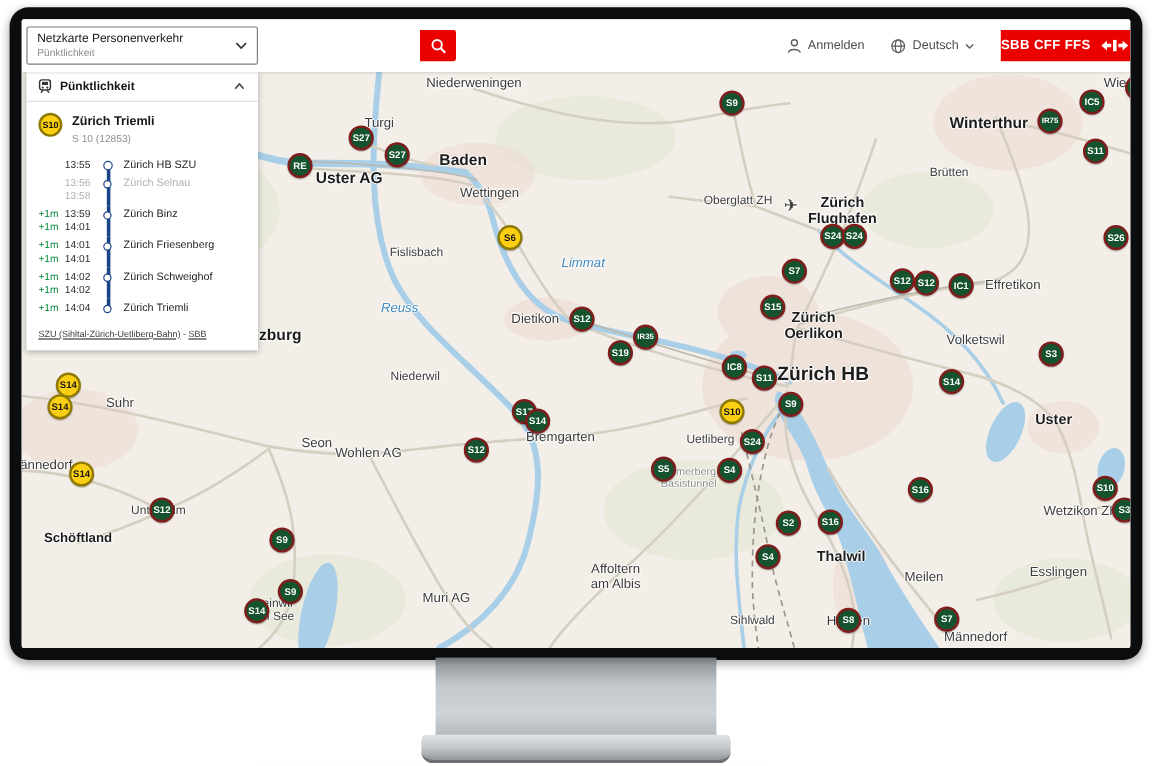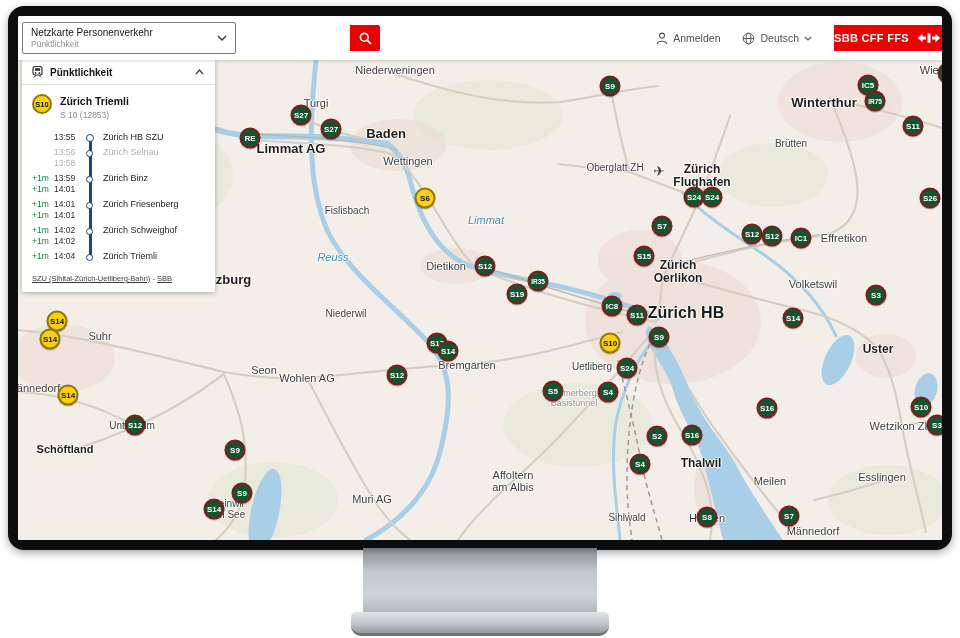--- a/index.html
+++ b/index.html
@@ -13,21 +13,21 @@
   .screen{position:relative;width:100%;height:100%;background:#fff;overflow:hidden;border-radius:2px}
   .stand-neck{position:absolute;left:363px;top:548px;width:234px;height:66px;
     background:linear-gradient(180deg,#6f7375 0%,#989da1 10%,#c3c8cc 35%,#ced3d7 70%,#b2b7bb 100%)}
   .stand-base{position:absolute;left:351px;top:612px;width:258px;height:24px;
     background:linear-gradient(180deg,#e2e5e8 0%,#c2c6ca 55%,#94999d 100%);
     border-radius:5px 5px 10px 10px;border-bottom:3px solid #6e7276;box-sizing:border-box}
 
   
   .app-header{position:absolute;top:0;left:0;right:0;height:44px;background:#fff;z-index:20;
     box-shadow:0 1px 3px rgba(0,0,0,.18)}
-  .layer-dropdown{position:absolute;left:4px;top:6px;width:214px;height:32px;border:1px solid #7d7d7d;
+  .layer-dropdown{position:absolute;left:4px;top:6px;width:193px;height:32px;border:1px solid #7d7d7d;
     border-radius:2px;background:#fff;display:flex;align-items:center;padding:0 8px;box-sizing:border-box;cursor:pointer}
   .dd-title{font-size:10px;color:#151515;line-height:11px}
   .dd-sub{font-size:8.5px;color:#8d8d8d;line-height:10px;margin-top:1px}
   .chev{margin-left:auto;flex:none}
   .search-bar{position:absolute;left:332px;top:9px;display:flex}
   .search-bar input{width:185px;height:26px;border:1px solid #b4b4b4;border-right:none;border-radius:2px 0 0 2px;
     padding:0 8px;font-size:10.5px;color:#333;font-family:inherit;box-sizing:border-box;outline:none}
   .search-bar input::placeholder{color:#9b9b9b}
   .search-bar button{width:30px;height:26px;background:#eb0000;border:none;border-radius:0 2px 2px 0;
     display:flex;align-items:center;justify-content:center;cursor:pointer}
@@ -199,21 +199,21 @@
           </g>
           <g stroke="#9b968c" stroke-width="1.4" fill="none" stroke-dasharray="5 4">
             <path d="M600,300 C610,342 618,374 624,406 C630,432 638,458 644,480"></path>
             <path d="M632,284 C616,318 608,372 609,430 C610,450 612,466 614,480"></path>
           </g>
         </svg>
 
       <div class="map-label" style="left: 377px; top: 10px; font-size: 11px;">Niederweningen</div>
           <div class="map-label" style="left: 298px; top: 43px; font-size: 11px;">Turgi</div>
           <div class="map-label bold" style="left: 368px; top: 74px; font-size: 13px;">Baden</div>
-          <div class="map-label bold" style="left: 273px; top: 89px; font-size: 13px;">Limmat AG</div>
+          <div class="map-label bold" style="left: 273px; top: 89px; font-size: 13px;">Uster AG</div>
           <div class="map-label" style="left: 390px; top: 101px; font-size: 11px;">Wettingen</div>
           <div class="map-label" style="left: 597px; top: 108px; font-size: 10px;">Oberglatt ZH</div>
           <div class="map-label bold" style="left: 684px; top: 116px; font-size: 12px;">Zürich
 Flughafen</div>
           <div class="map-label" style="left: 641px; top: 112px; font-size: 14px;">✈</div>
           <div class="map-label bold" style="left: 806px; top: 43px; font-size: 13px;">Winterthur</div>
           <div class="map-label" style="left: 914px; top: 10px; font-size: 11px;">Wies</div>
           <div class="map-label" style="left: 773px; top: 84px; font-size: 10px;">Brütten</div>
           <div class="map-label" style="left: 826px; top: 178px; font-size: 11px;">Effretikon</div>
           <div class="map-label" style="left: 329px; top: 151px; font-size: 10px;">Fislisbach</div>
@@ -243,21 +243,21 @@
           <div class="map-label bold" style="left: 683px; top: 404px; font-size: 12px;">Thalwil</div>
           <div class="map-label" style="left: 752px; top: 421px; font-size: 11px;">Meilen</div>
           <div class="map-label" style="left: 795px; top: 471px; font-size: 11px;">Männedorf</div>
           <div class="map-label" style="left: 864px; top: 417px; font-size: 11px;">Esslingen</div>
           <div class="map-label" style="left: 883px; top: 366px; font-size: 11px;">Wetzikon ZH</div>
           <div class="map-label bold" style="left: 860px; top: 290px; font-size: 12px;">Uster</div>
           <div class="map-label" style="left: 689px; top: 458px; font-size: 11px;">Horgen</div>
           <div class="map-label" style="left: 210px; top: 449px; font-size: 10px;">Beinwil
 am See</div>
           <div class="train-badge green" style="left: 592px; top: 26px;">S9</div>
-          <div class="train-badge green" style="left: 850px; top: 25px;">IC5</div>
+          <div class="train-badge green" style="left: 892px; top: 25px;">IC5</div>
           <div class="train-badge green" style="left: 857px; top: 41px; font-size: 6.5px;">IR75</div>
           <div class="train-badge green" style="left: 895px; top: 66px;">S11</div>
           <div class="train-badge green" style="left: 930px; top: 13px;">S8</div>
           <div class="train-badge green" style="left: 283px; top: 55px;">S27</div>
           <div class="train-badge green" style="left: 313px; top: 69px;">S27</div>
           <div class="train-badge green" style="left: 232px; top: 78px;">RE</div>
           <div class="train-badge yellow" style="left: 407px; top: 138px;">S6</div>
           <div class="train-badge green" style="left: 676px; top: 137px;">S24</div>
           <div class="train-badge green" style="left: 694px; top: 137px;">S24</div>
           <div class="train-badge green" style="left: 644px; top: 166px;">S7</div>

